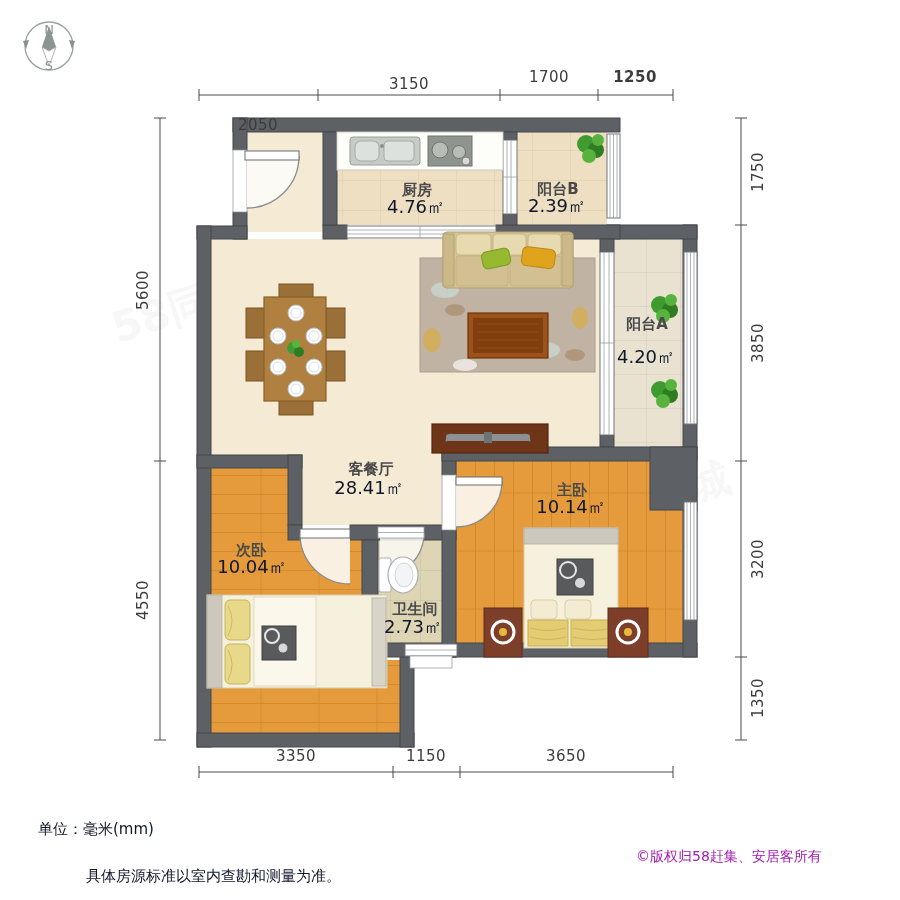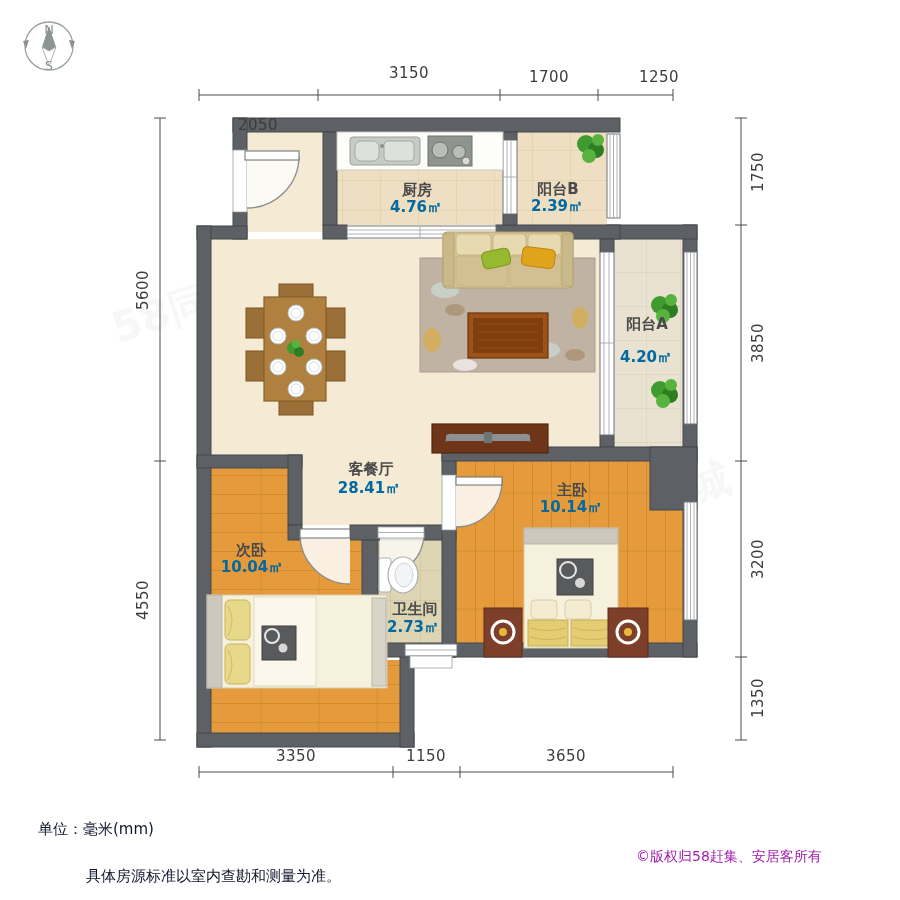--- a/index.html
+++ b/index.html
@@ -3,21 +3,21 @@
 <meta charset="utf-8">
 <style>
   html,body{margin:0;padding:0;background:#ffffff;}
   .stage{position:relative;width:900px;height:900px;background:#ffffff;overflow:hidden;
          font-family:"DejaVu Sans","Liberation Sans",sans-serif;}
   .stage svg{position:absolute;left:0;top:0;}
   .lbl{position:absolute;transform:translate(-50%,-50%);white-space:nowrap;}
   .dim{font-size:15px;color:#3c3c3c;letter-spacing:.5px;}
   .dim.rot{transform:translate(-50%,-50%) rotate(-90deg);}
   .rname{font-size:15px;font-weight:bold;color:#4a4a4a;}
-  .rarea{font-size:15px;font-weight:bold;color:#0369a1;}
+  .rarea{font-size:18px;font-weight:normal;color:#0f172a;}
   .ftext{position:absolute;font-size:15px;color:#0f172a;}
   .copyright{position:absolute;font-size:14px;color:#a21caf;}
   .wm{position:absolute;font-size:42px;color:rgba(60,60,60,0.04);transform:rotate(-18deg);
       pointer-events:none;font-weight:bold;}
 </style>
 </head>
 <body>
 
 <div class="stage">
 
@@ -330,23 +330,23 @@
       <polygon points="23,41 29,40 26,49" fill="#8a9090"></polygon>
       <polygon points="75,41 69,40 72,49" fill="#8a9090"></polygon>
       <polygon points="49,26 56,47 49,51 42,47" fill="#8c9494"></polygon>
       <polygon points="42,47 49,51 56,47 49,66" fill="#ffffff" stroke="#9aa0a0" stroke-width="0.8"></polygon>
       <text x="49" y="34" text-anchor="middle" font-size="13" fill="#8d9493">N</text>
       <text x="49" y="70" text-anchor="middle" font-size="13" fill="#8d9493">S</text>
     </g>
   </svg>
 
   <div class="lbl dim" style="left:258px;top:77px;margin-top:48px;">2050</div>
-  <div class="lbl dim" style="left:409px;top:73px;">3150</div>
+  <div class="lbl dim" style="left:409px;top:84px;">3150</div>
   <div class="lbl dim" style="left:549px;top:77px;">1700</div>
-  <div class="lbl dim" style="left:659px;top:77px;">1250</div>
+  <div class="lbl dim" style="left:635px;top:77px;font-weight:bold;">1250</div>
   <div class="lbl dim" style="left:296px;top:756px;">3350</div>
   <div class="lbl dim" style="left:426px;top:756px;">1150</div>
   <div class="lbl dim" style="left:566px;top:756px;">3650</div>
   <div class="lbl dim rot" style="left:143px;top:290px;">5600</div>
   <div class="lbl dim rot" style="left:143px;top:600px;">4550</div>
   <div class="lbl dim rot" style="left:758px;top:172px;">1750</div>
   <div class="lbl dim rot" style="left:758px;top:343px;">3850</div>
   <div class="lbl dim rot" style="left:758px;top:559px;">3200</div>
   <div class="lbl dim rot" style="left:758px;top:698px;">1350</div>
 

